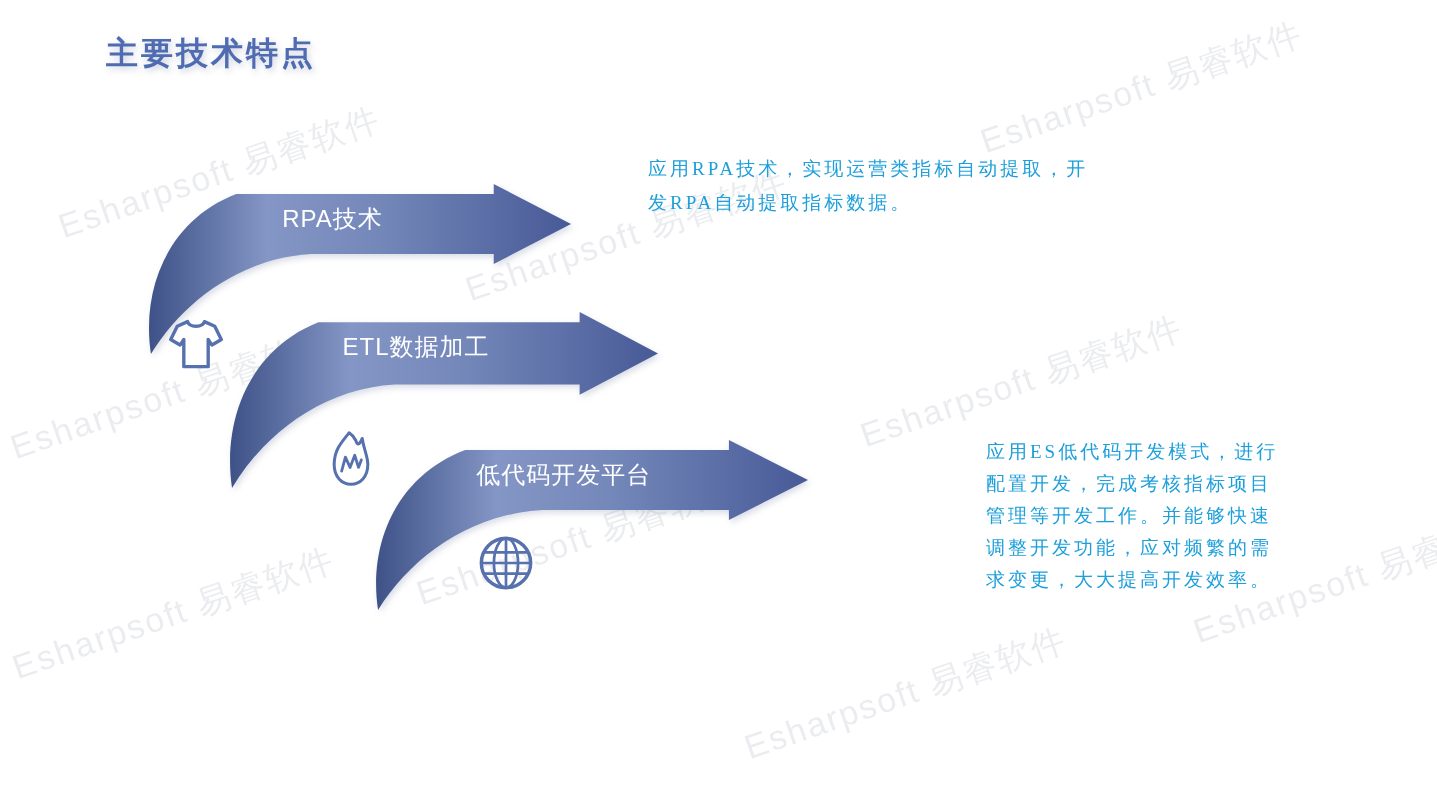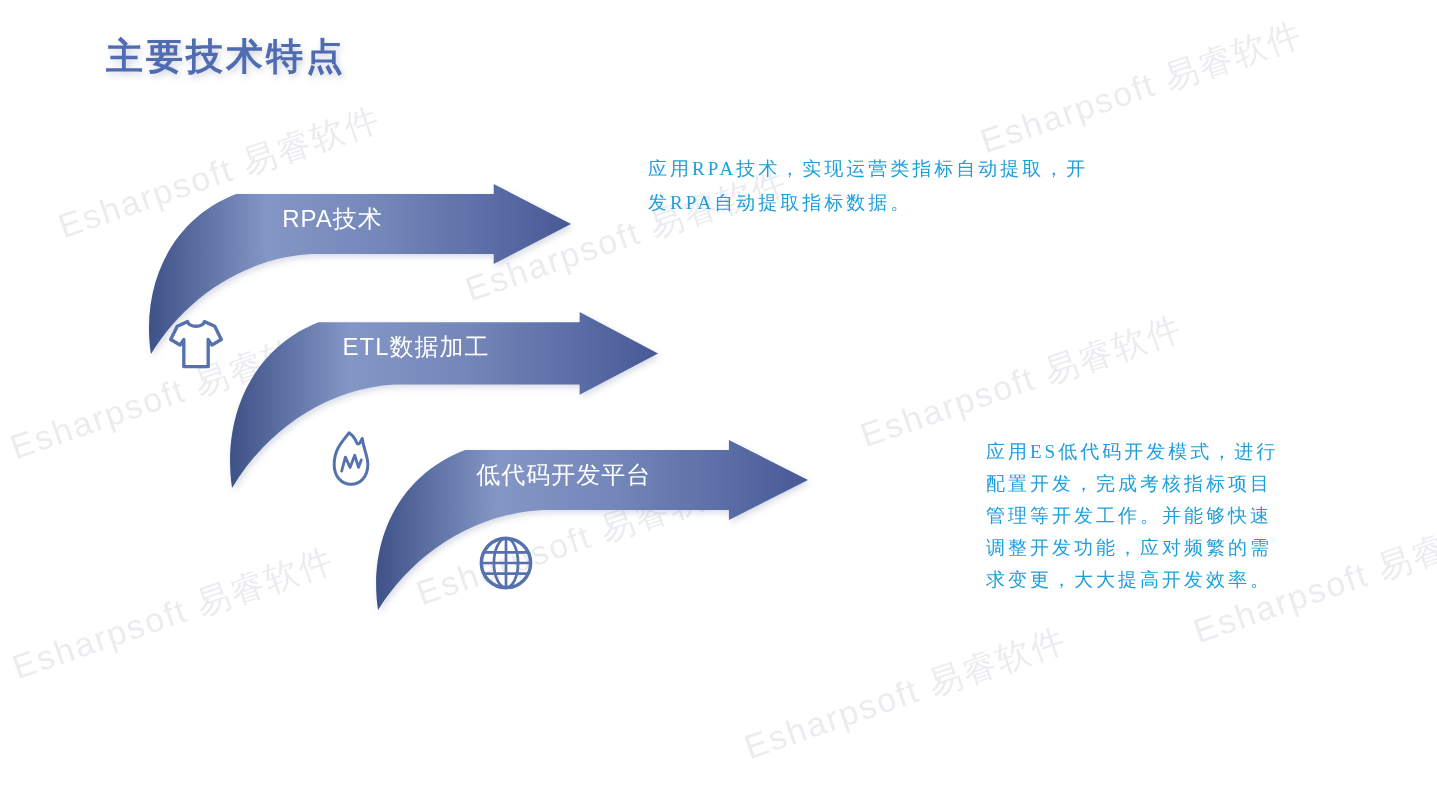--- a/index.html
+++ b/index.html
@@ -8,21 +8,21 @@
     background:#ffffff;
     font-family:"Liberation Sans", sans-serif;
     position:relative;
     overflow:hidden;
   }
   .stage{position:absolute;inset:0;}
 
   
   .slide-title{
     position:absolute;left:106px;top:32px;
-    font-size:37px;font-weight:bold;letter-spacing:3px;
+    font-size:32px;font-weight:bold;letter-spacing:3px;
     color:var(--title-color,#4f6cb2);
     text-shadow:2px 3px 6px rgba(120,130,160,.35);
   }
 
   
   .wm{
     position:absolute;
     font-size:34px;font-weight:300;
     color:rgba(90,100,125,.12);
     white-space:nowrap;

